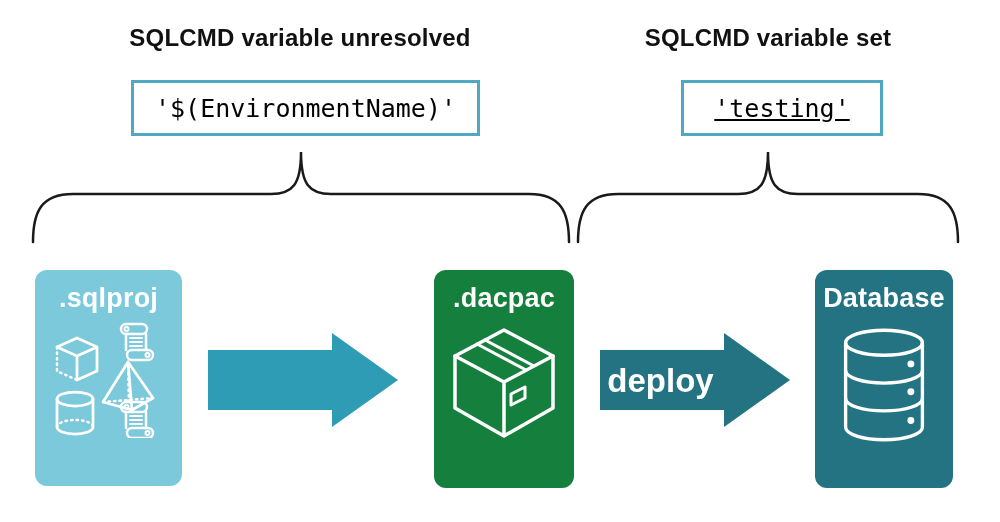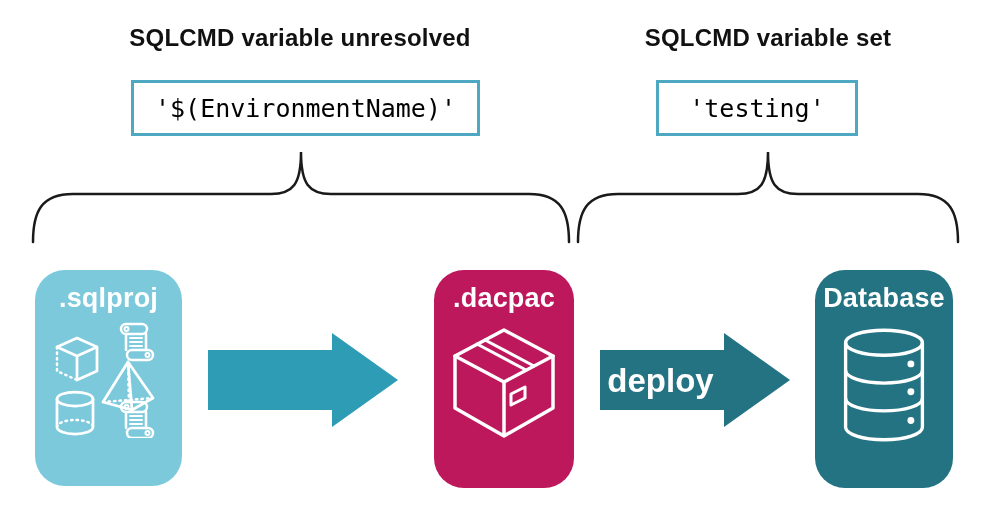--- a/index.html
+++ b/index.html
@@ -12,33 +12,33 @@
     font-size:24px;font-weight:700;color:#111111;letter-spacing:.2px;
   }
   .heading.left{left:60px;width:480px;}
   .heading.right{left:590px;width:356px;}
   .codebox{
     position:absolute;top:80px;height:56px;box-sizing:border-box;
     border:3px solid #4FA8C2;background:#ffffff;
     display:flex;align-items:center;justify-content:center;
   }
   .codebox.left{left:131px;width:349px;}
-  .codebox.right{left:656px;width:202px;}
+  .codebox.right{left:681px;width:202px;text-decoration:underline;}
   .codebox code{
     font-family:"DejaVu Sans Mono",monospace;
     font-size:25px;color:#000000;white-space:pre;
   }
   svg.braces{position:absolute;left:0;top:0;width:1000px;height:522px;}
   .brace{stroke:#1a1a1a;stroke-width:2.5;fill:none;stroke-linecap:round;}
   .stage{
-    position:absolute;top:270px;border-radius:30px;
+    position:absolute;top:270px;border-radius:12px;
     display:flex;flex-direction:column;align-items:center;
   }
   .stage-sqlproj{left:35px;width:147px;height:216px;background:#7CC9DC;}
-  .stage-dacpac{left:434px;width:140px;height:218px;background:#be185d;}
+  .stage-dacpac{left:434px;width:140px;height:218px;background:#15803d;}
   .stage-database{left:815px;width:138px;height:218px;background:#237383;}
   .stage-label{
     margin-top:13px;font-size:27px;font-weight:700;color:#ffffff;letter-spacing:.2px;
   }
   .stage-icon{margin-top:6px;}
   .icon-stroke{stroke:#ffffff;fill:none;stroke-linecap:round;stroke-linejoin:round;}
   .dash{stroke-dasharray:1.5 4;}
   .arrow-svg{position:absolute;top:333px;width:195px;height:95px;}
   .arrow-svg.build{left:205px;}
   .arrow-svg.deploy{left:597px;}

